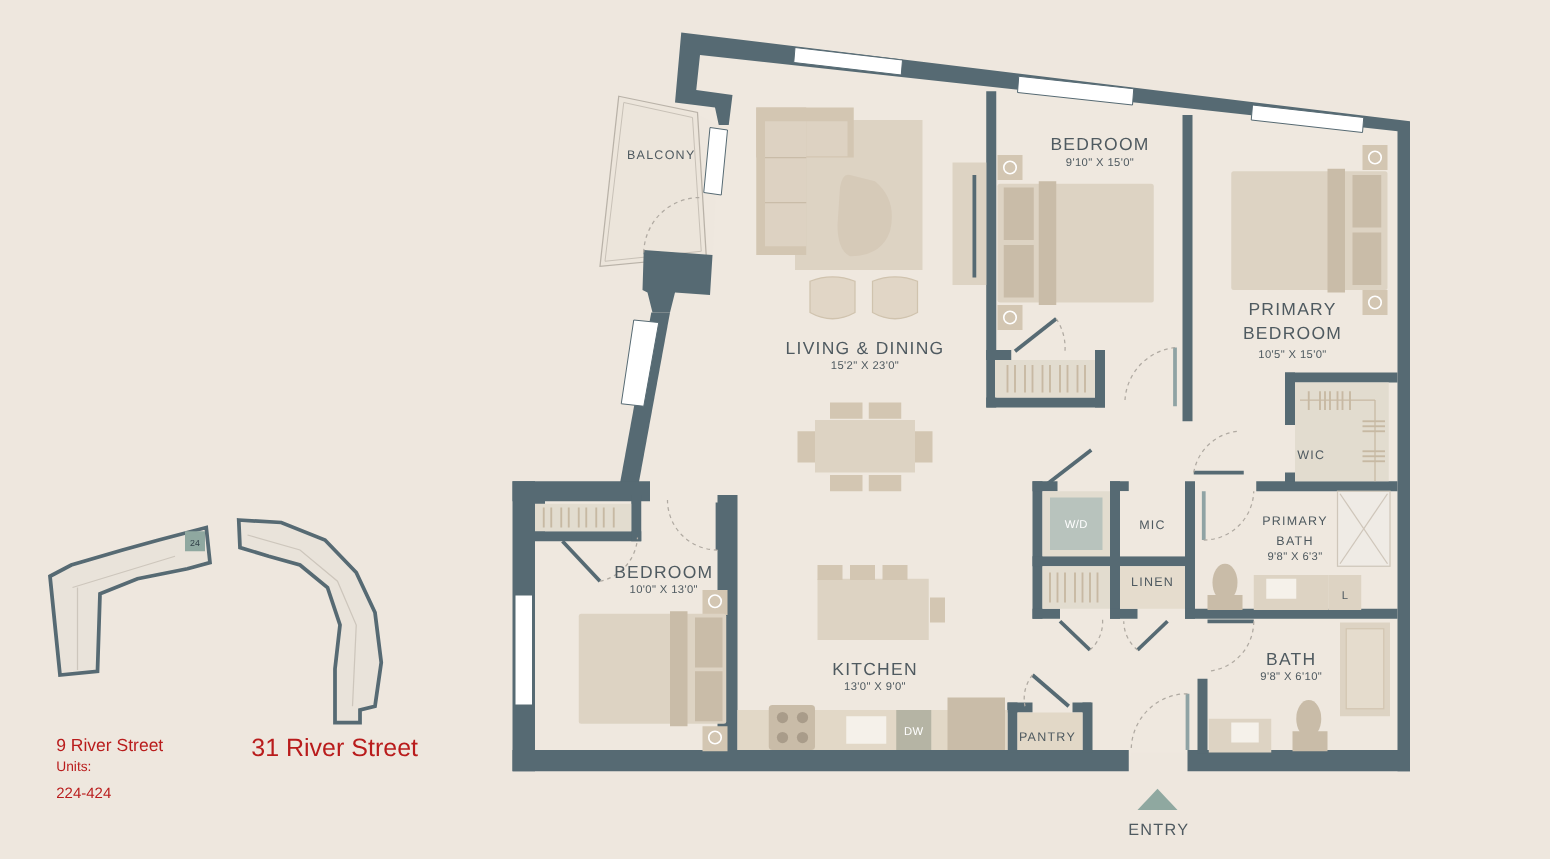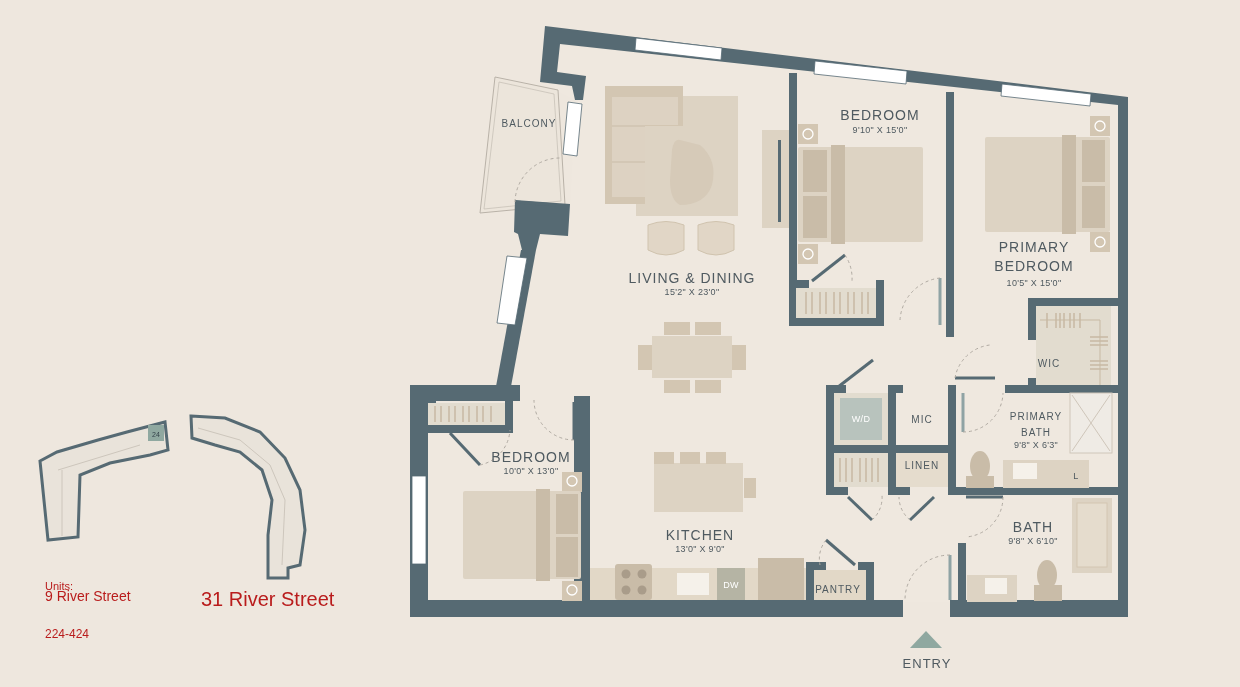--- a/index.html
+++ b/index.html
@@ -305,15 +305,15 @@
     <path d="M58,470 L140,445 M62,470 L62,536" stroke="#cdc6bc" stroke-width="1" fill="none"></path>
   </g>
 
   <g>
     <path d="M191,416 L225,418 L260,432 L285,458 L300,490 L305,530 L300,565 L288,568 L288,578 L268,578 L268,535 L272,500 L262,470 L240,452 L215,445 L192,438 Z" fill="#e9e3da" stroke="#566a73" stroke-width="3"></path>
     <path d="M198,428 L240,440 L270,465 L285,500 L282,565" stroke="#cdc6bc" stroke-width="1" fill="none"></path>
   </g>
 </svg>
 
 <div class="key-caption" style="left:45px;top:588px;font-size:14px;">9 River Street</div>
-<div class="key-caption" style="left:45px;top:580px;font-size:11px;">Units:</div>
+<div class="key-caption" style="left:45px;top:608px;font-size:11px;">Units:</div>
 <div class="key-caption" style="left:45px;top:627px;font-size:12px;">224-424</div>
 <div class="key-caption" style="left:201px;top:588px;font-size:20px;">31 River Street</div>
 
 </body></html>

